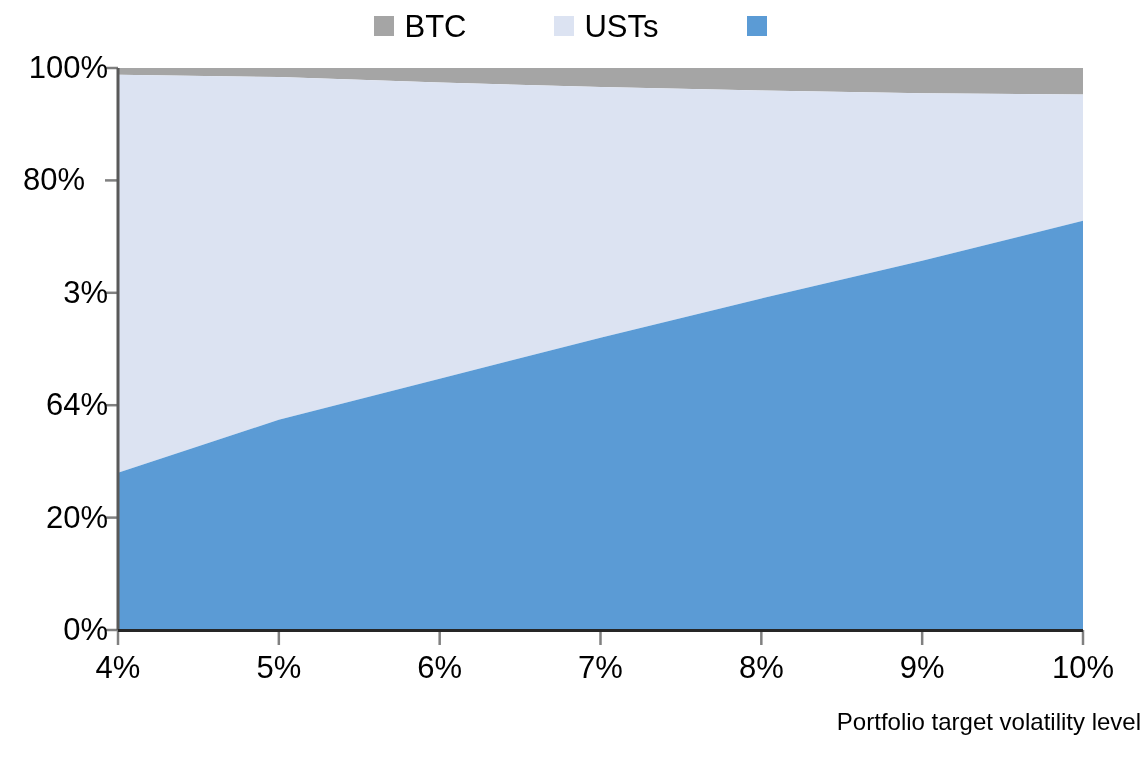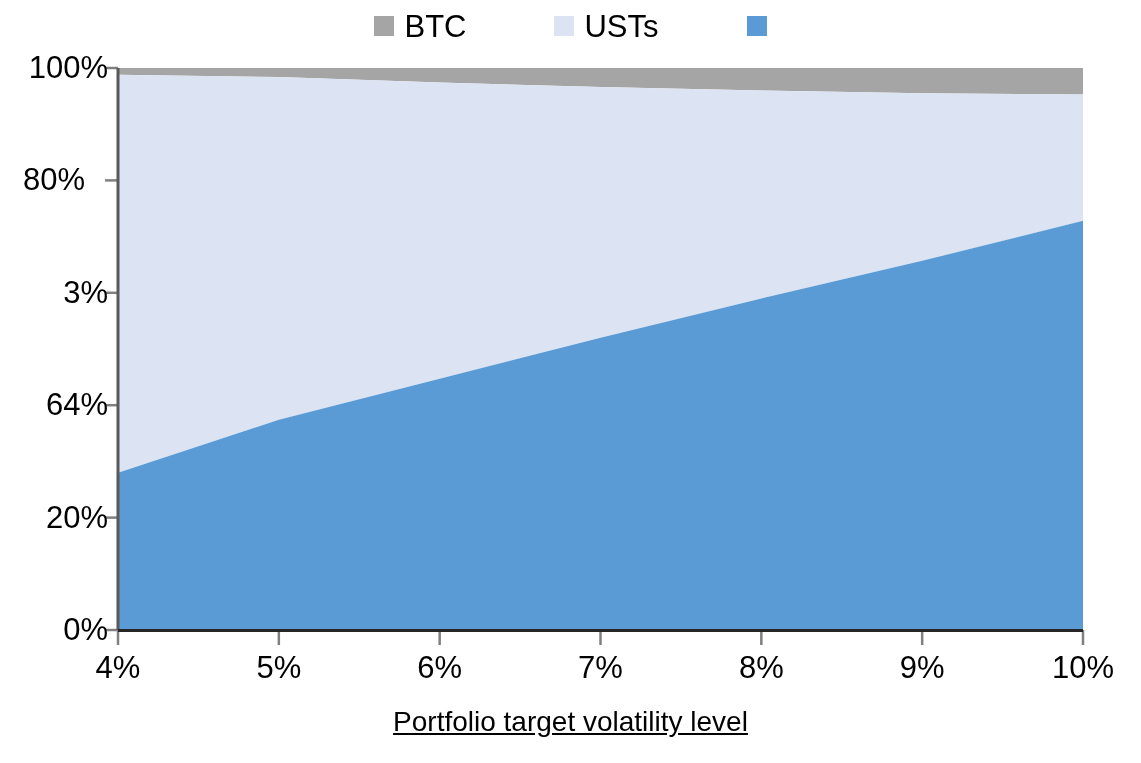--- a/index.html
+++ b/index.html
@@ -98,25 +98,24 @@
     line-height: 31px;
     color: #000000;
     white-space: nowrap;
   }
 
   #x-axis-title {
     position: absolute;
     left: 0;
     top: 706px;
     width: 1141px;
-    text-align: center;
-    font-size: 28px;
+    text-align: right;
+    font-size: 24px;
     line-height: 32px;
     color: #000000;
-    text-decoration: underline;
   }
 </style>
 </head>
 <body>
 
 <div id="chart-root">
 
   <div id="legend">
     <div class="legend-entry">
       <span class="legend-swatch" style="background:#A5A5A5"></span>

